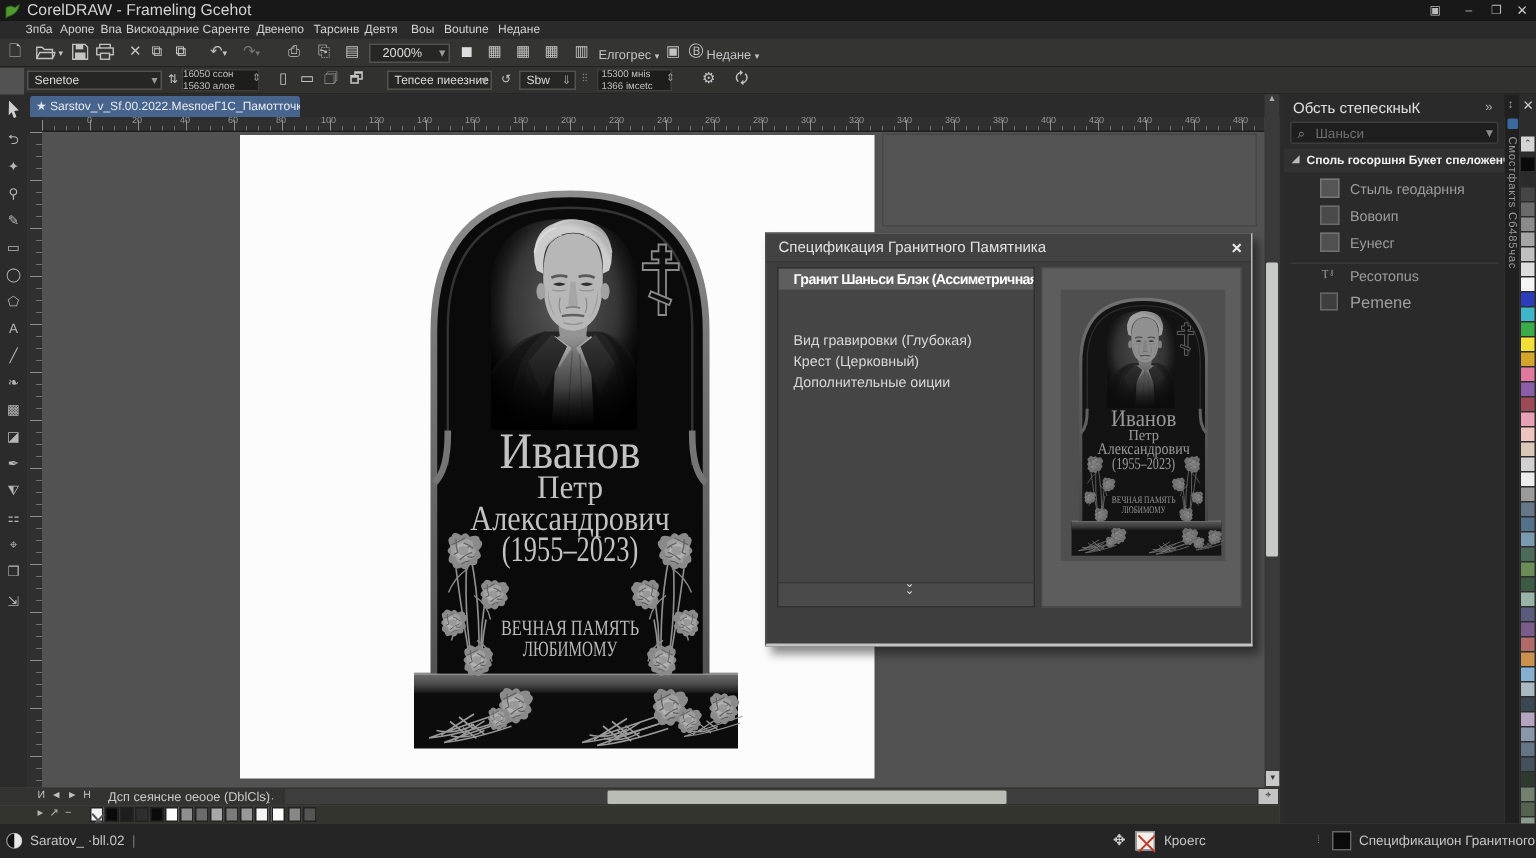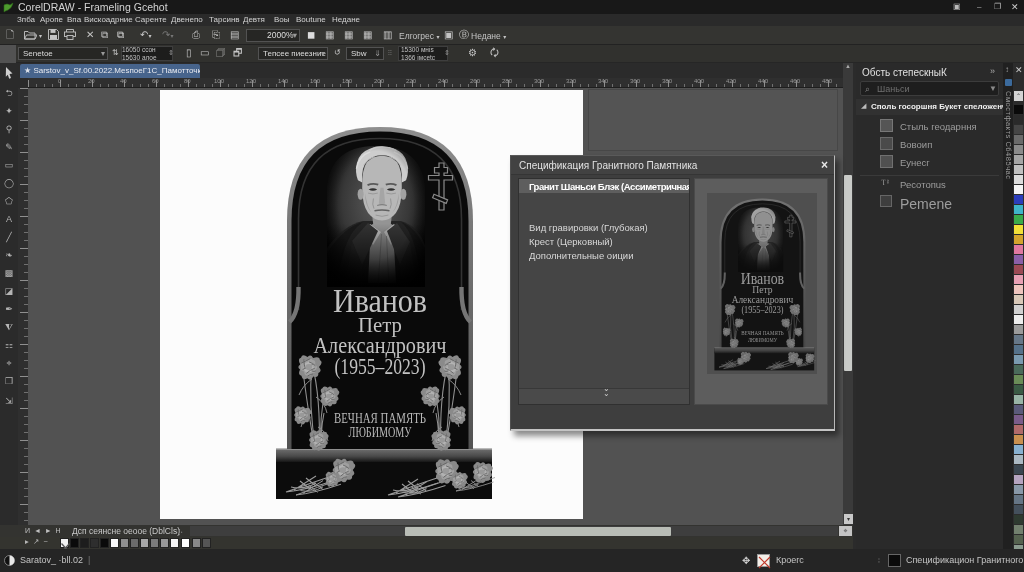--- a/index.html
+++ b/index.html
@@ -105,21 +105,21 @@
         <rect x="3" y="6.5" width="6" height="4" fill="#3a3a38" stroke="#c4c4c4" stroke-width="0.9"></rect>
       </svg>
     <span class="ic" style="left:86px;top:3px">✕</span>
     <span class="ic" style="left:101px;top:3px">⧉</span>
     <span class="ic" style="left:117px;top:3px;color:#d8d8d8">⧉</span>
     <span class="ic" style="left:140px;top:3px">↶<span style="font-size:6px">▾</span></span>
     <span class="ic" style="left:162px;top:3px;color:#777">↷<span style="font-size:6px">▾</span></span>
     <span class="ic" style="left:192px;top:3px">⎙</span>
     <span class="ic" style="left:212px;top:3px">⎘</span>
     <span class="ic" style="left:230px;top:3px">▤</span>
-    <div class="combo" style="left:246px;top:3px;width:54px;height:13px;line-height:11px;padding-left:20px;font-size:8.5px">2000%<span class="arr">▾</span></div>
+    <div class="combo" style="left:246px;top:3px;width:54px;height:13px;line-height:11px;padding-left:8px;font-size:8.5px">2000%<span class="arr">▾</span></div>
     <span class="ic" style="left:307px;top:3px;color:#ddd">◼</span>
     <span class="ic" style="left:325px;top:3px">▦</span>
     <span class="ic" style="left:344px;top:3px">▦</span>
     <span class="ic" style="left:363px;top:3px">▦</span>
     <span class="ic" style="left:383px;top:3px">▥</span>
     <span class="ic" style="left:399px;top:4px;font-size:8.5px">Елгогрес <span style="font-size:6px">▾</span></span>
     <span class="ic" style="left:444px;top:3px">▣</span>
     <span class="ic" style="left:459px;top:3px">Ⓑ</span>
     <span class="ic" style="left:471px;top:4px;font-size:8.5px">Недане <span style="font-size:6px">▾</span></span>
   </div>
@@ -377,21 +377,21 @@
     <div class="abs" style="left:24px;top:56px;width:13px;height:13px;background:#555;border:1px solid #777"></div>
     <div class="abs" style="left:44px;top:58px;color:#9d9d9d;font-size:9.5px">Стыль геодарння</div>
     <div class="abs" style="left:24px;top:74px;width:13px;height:13px;background:#4a4a4a;border:1px solid #6a6a6a"></div>
     <div class="abs" style="left:44px;top:76px;color:#9d9d9d;font-size:9.5px">Вовоип</div>
     <div class="abs" style="left:24px;top:92px;width:13px;height:13px;background:#505050;border:1px solid #707070"></div>
     <div class="abs" style="left:44px;top:94px;color:#9d9d9d;font-size:9.5px">Еунесг</div>
     <div class="abs" style="left:4px;top:112px;width:139px;height:1px;background:#3a3a3a"></div>
     <div class="abs" style="left:25px;top:115px;color:#8f8f8f;font-size:8px">Ⲧ<span style="font-size:5px;vertical-align:top">⚷</span></div>
     <div class="abs" style="left:44px;top:116px;color:#9d9d9d;font-size:9.5px">Ресотопus</div>
     <div class="abs" style="left:24px;top:132px;width:12px;height:12px;background:#3e3e3e;border:1px solid #666"></div>
-    <div class="abs" style="left:44px;top:133px;color:#9d9d9d;font-size:14px">Pemene</div>
+    <div class="abs" style="left:44px;top:133px;color:#9d9d9d;font-size:11px">Pemene</div>
   </div>
   <div class="abs" id="sidestrip">
     <span class="abs" style="left:2px;top:2px;color:#999;font-size:8px">↕</span>
     <div class="abs" style="left:2px;top:16px;width:7px;height:7px;background:#3b6a9c;border-radius:1px"></div>
     <div class="abs" style="left:1px;top:28px;color:#9a9a9a;font-size:7.5px;writing-mode:vertical-rl;letter-spacing:0.5px">Смостфактs Сб485час</div>
   </div>
   <div class="abs" id="palcol">
     <span class="abs" style="left:2px;top:2px;color:#ccc;font-size:9px">✕</span>
     <div class="abs" style="left:1px;top:28px;width:9px;height:10px;background:#d4d4d4;color:#333;font-size:6px;text-align:center;line-height:10px">⌃</div>
     <div class="pcsw" style="top:42px;background:#0a0a0a"></div>

